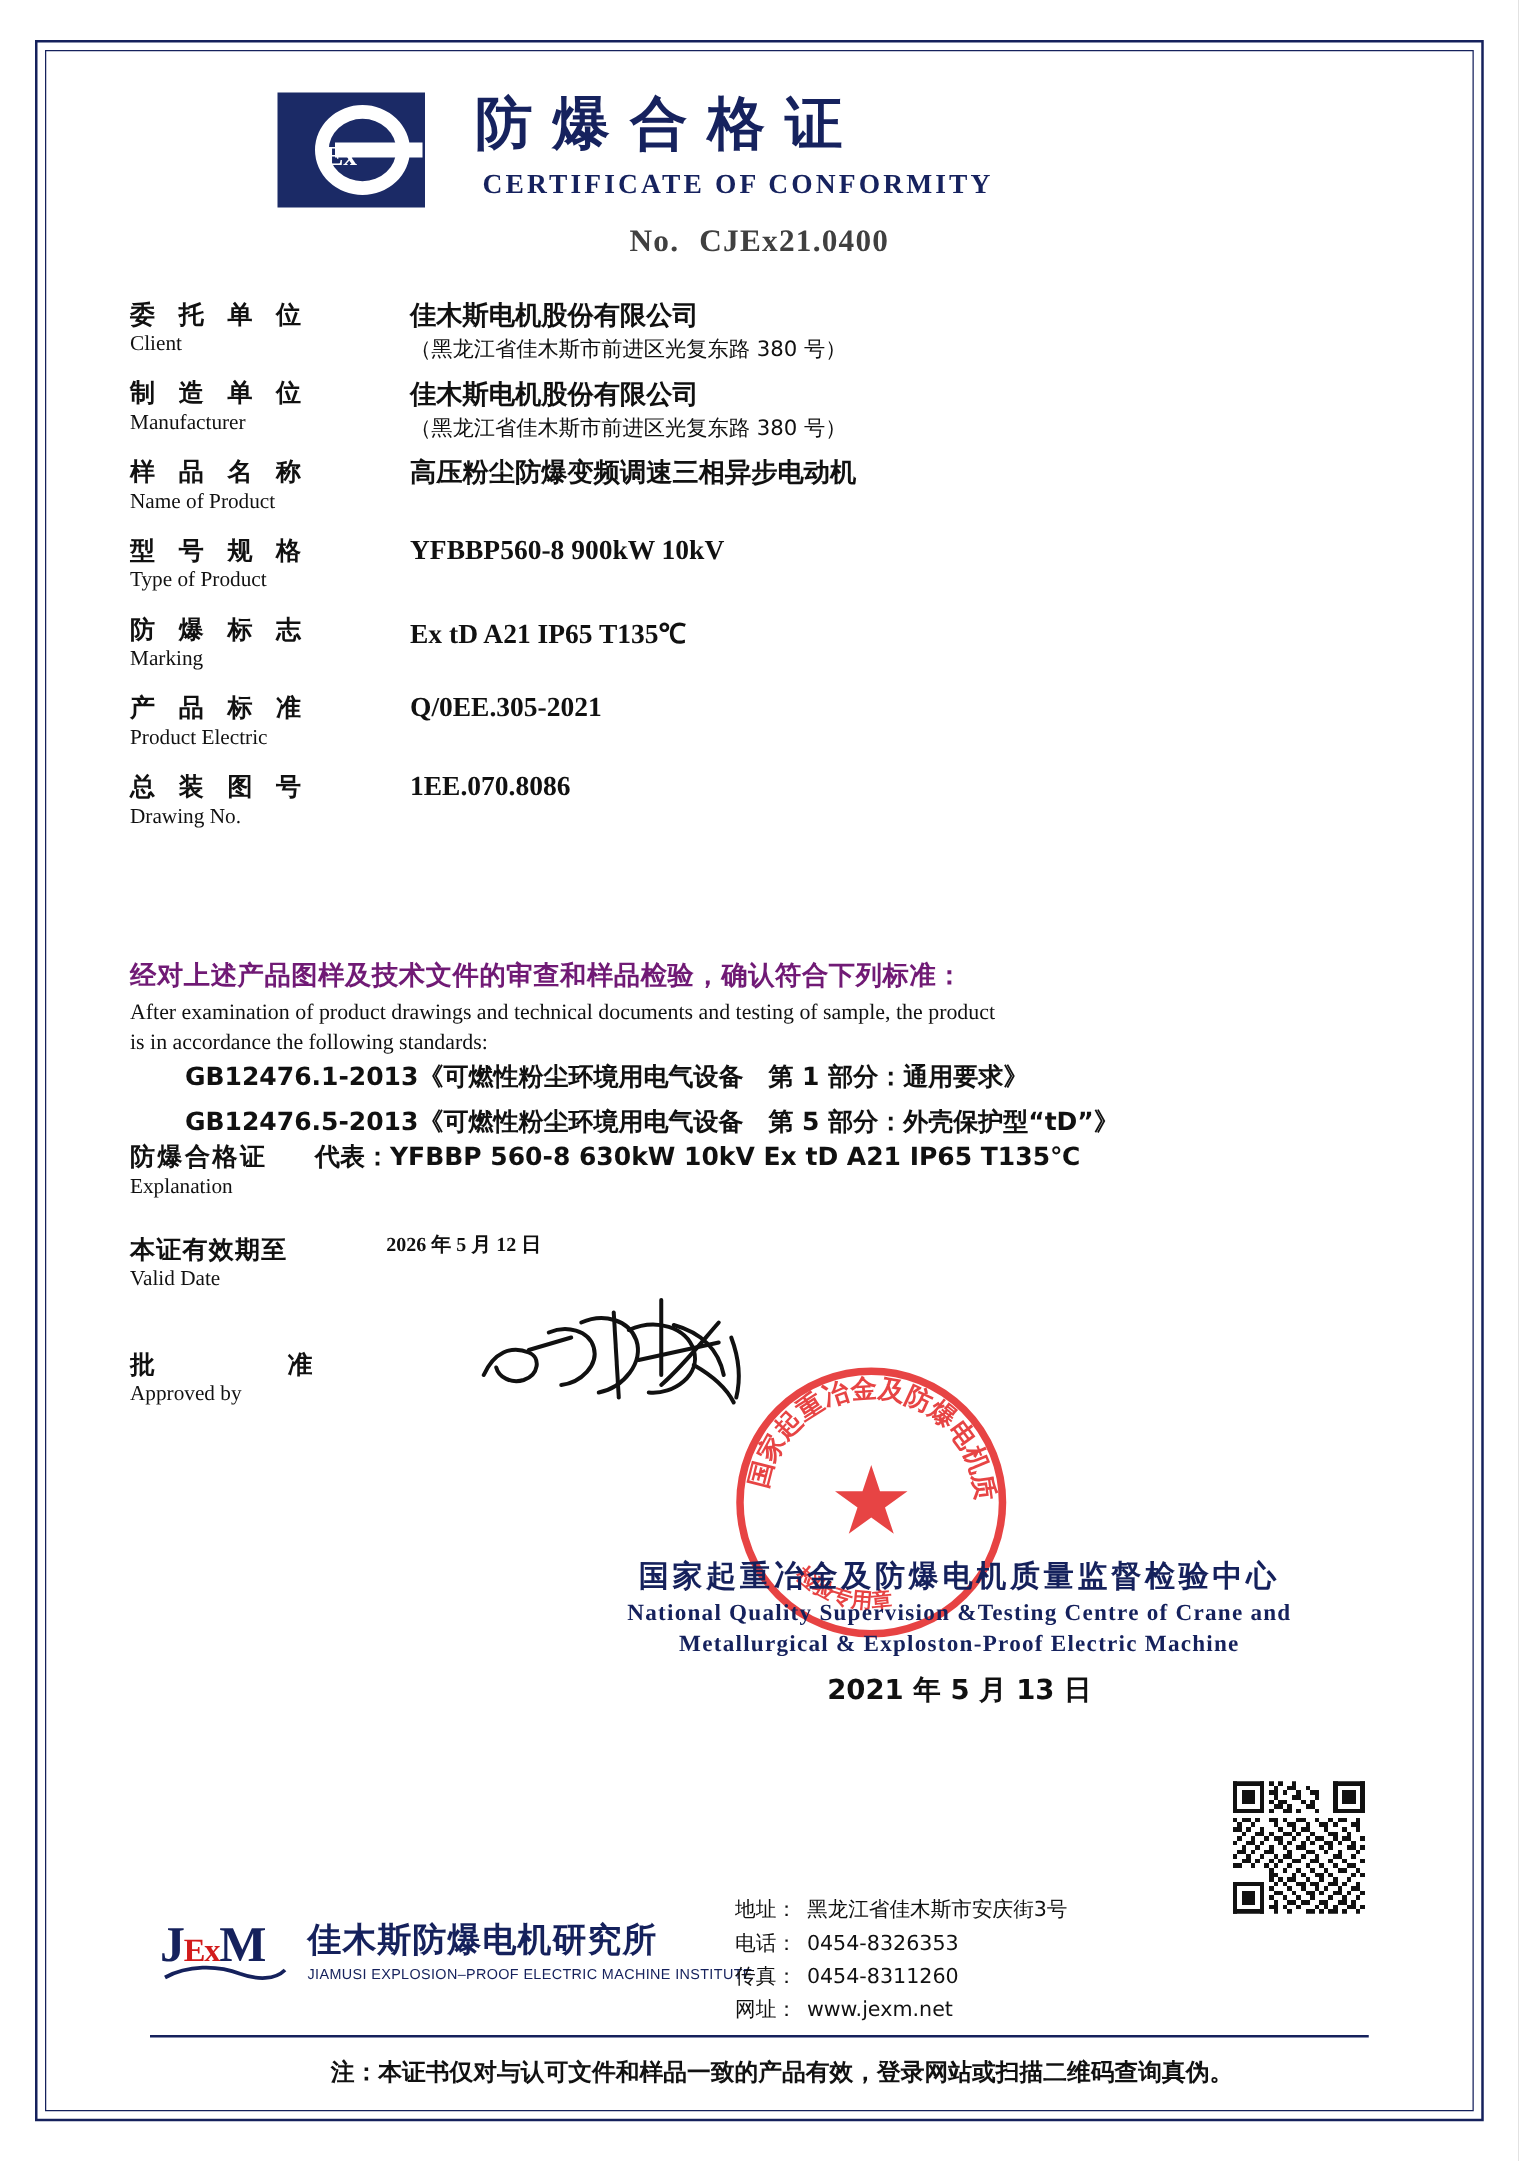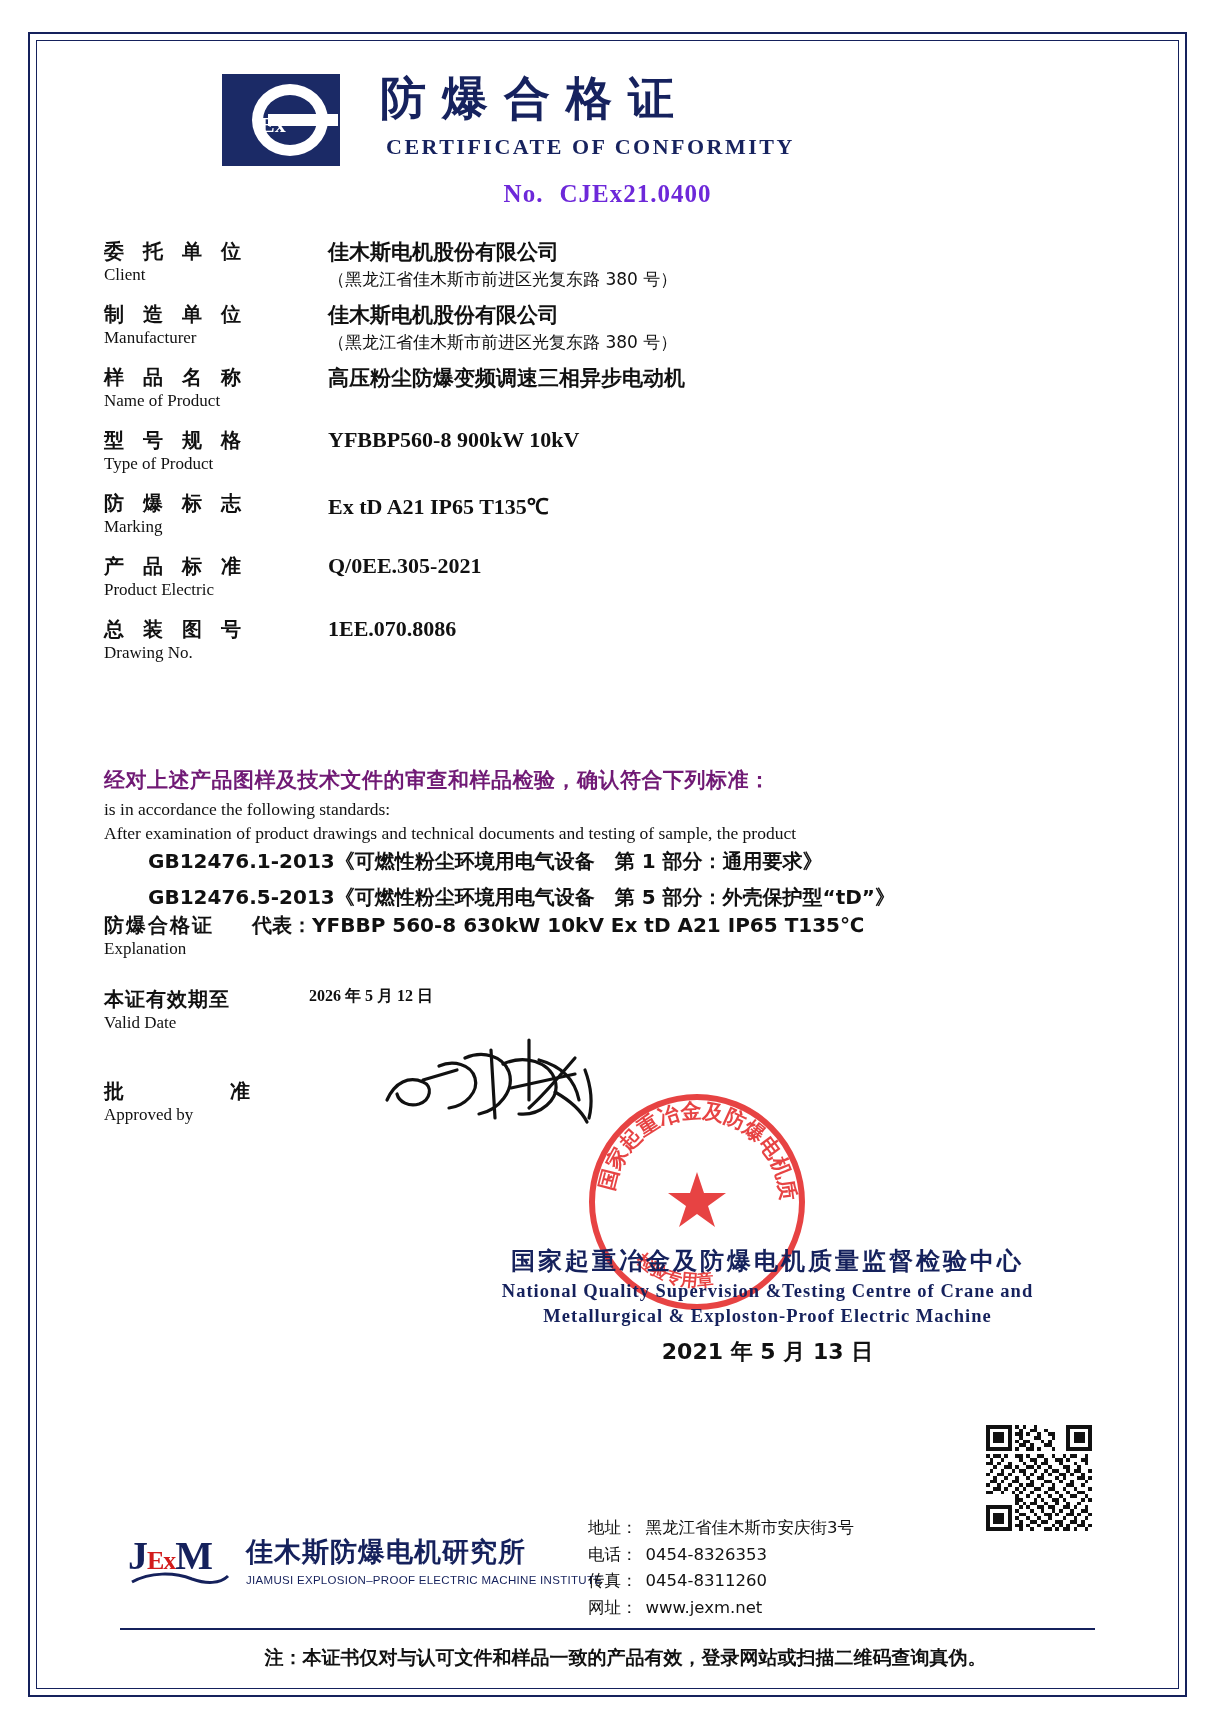--- a/index.html
+++ b/index.html
@@ -105,21 +105,21 @@
     font-family: "Liberation Serif", serif;
   }
   .cert-no {
     position: absolute;
     left: 0;
     right: 0;
     top: 180px;
     text-align: center;
     font-size: 25px;
     font-weight: bold;
-    color: #6d28d9;
+    color: #404040;
     letter-spacing: 1px;
   }
   .cert-no .label { margin-right: 16px; }
 
   
   .fields {
     position: absolute;
     left: 104px;
     top: 238px;
     width: 1010px;
@@ -445,22 +445,22 @@
       <div class="lbl-cn">总 装 图 号</div>
       <div class="lbl-en">Drawing No.</div>
       <div class="val-main serif">1EE.070.8086</div>
     </div>
 
   </div>
 
   <div class="para">
     <div class="cn">经对上述产品图样及技术文件的审查和样品检验，确认符合下列标准：</div>
     <div class="en">
+      <div>After examination of product drawings and technical documents and testing of sample, the product</div>
       <div>is in accordance the following standards:</div>
-      <div>After examination of product drawings and technical documents and testing of sample, the product</div>
     </div>
   </div>
 
   <div class="std-list">
     <div>GB12476.1-2013《可燃性粉尘环境用电气设备　第 1 部分：通用要求》</div>
     <div>GB12476.5-2013《可燃性粉尘环境用电气设备　第 5 部分：外壳保护型“tD”》</div>
   </div>
 
   <div class="expl row">
     <div class="lbl-cn">防爆合格证</div>

